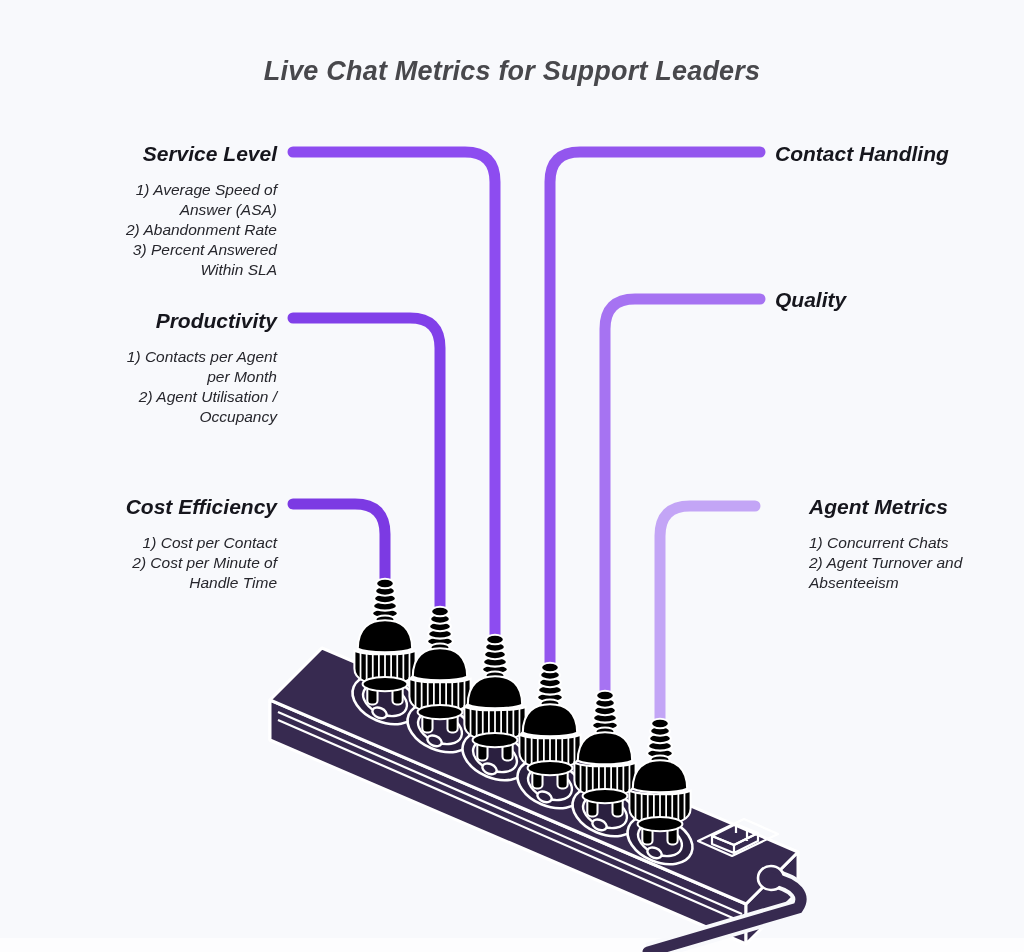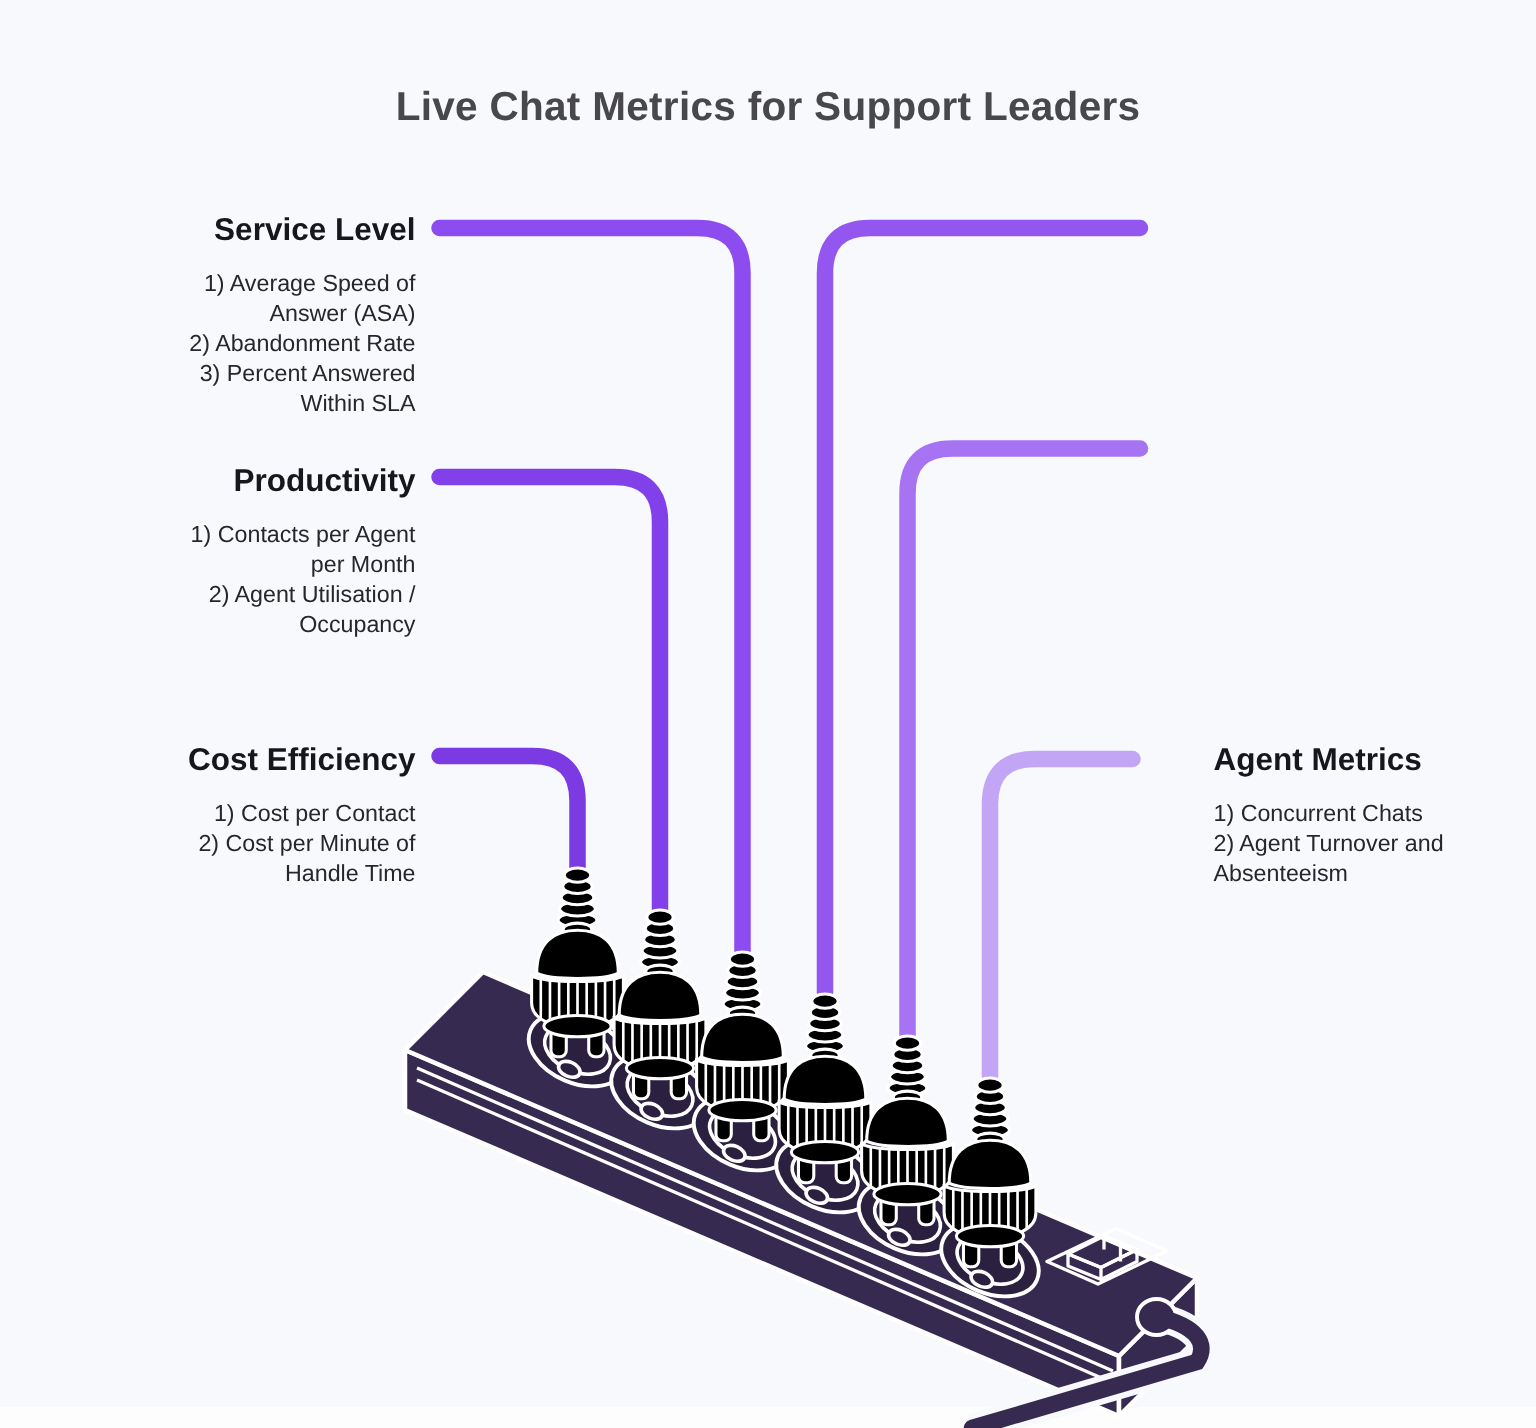--- a/index.html
+++ b/index.html
@@ -1,19 +1,20 @@
 <!DOCTYPE html>
 <html><head>
 <meta charset="utf-8">
 <style>
   html,body{margin:0;padding:0;background:#e9e9ee;}
   .canvas{
     position:relative;width:1024px;height:952px;margin:0 auto;
     background:#f8f9fc;overflow:hidden;
     font-family:"Liberation Sans", sans-serif;
+    font-style:italic;
   }
   .title{
     position:absolute;top:54px;left:0;width:100%;text-align:center;
     margin:0;font-size:27px;line-height:34px;font-weight:600;color:#48484c;
     letter-spacing:.2px;
   }
   .sec{position:absolute;}
   .sec.left{right:747px;width:320px;text-align:right;}
   .sec.right{left:775px;width:235px;text-align:left;}
   .sec h2{margin:0 0 13px 0;font-size:21px;line-height:26px;font-weight:700;color:#16161d;}
@@ -133,23 +134,25 @@
   </section>
 
   <section class="sec left pos-ce">
     <h2>Cost Efficiency</h2>
     <p class="items">1) Cost per Contact
 2) Cost per Minute of
 Handle Time</p>
   </section>
 
   <section class="sec right pos-ch">
+    <h2>Contact Handling</h2>
   </section>
 
   <section class="sec right pos-qu">
+    <h2>Quality</h2>
   </section>
 
   <section class="sec right pos-am">
     <h2>Agent Metrics</h2>
     <p class="items">1) Concurrent Chats
 2) Agent Turnover and
 Absenteeism</p>
   </section>
 
 </div>

